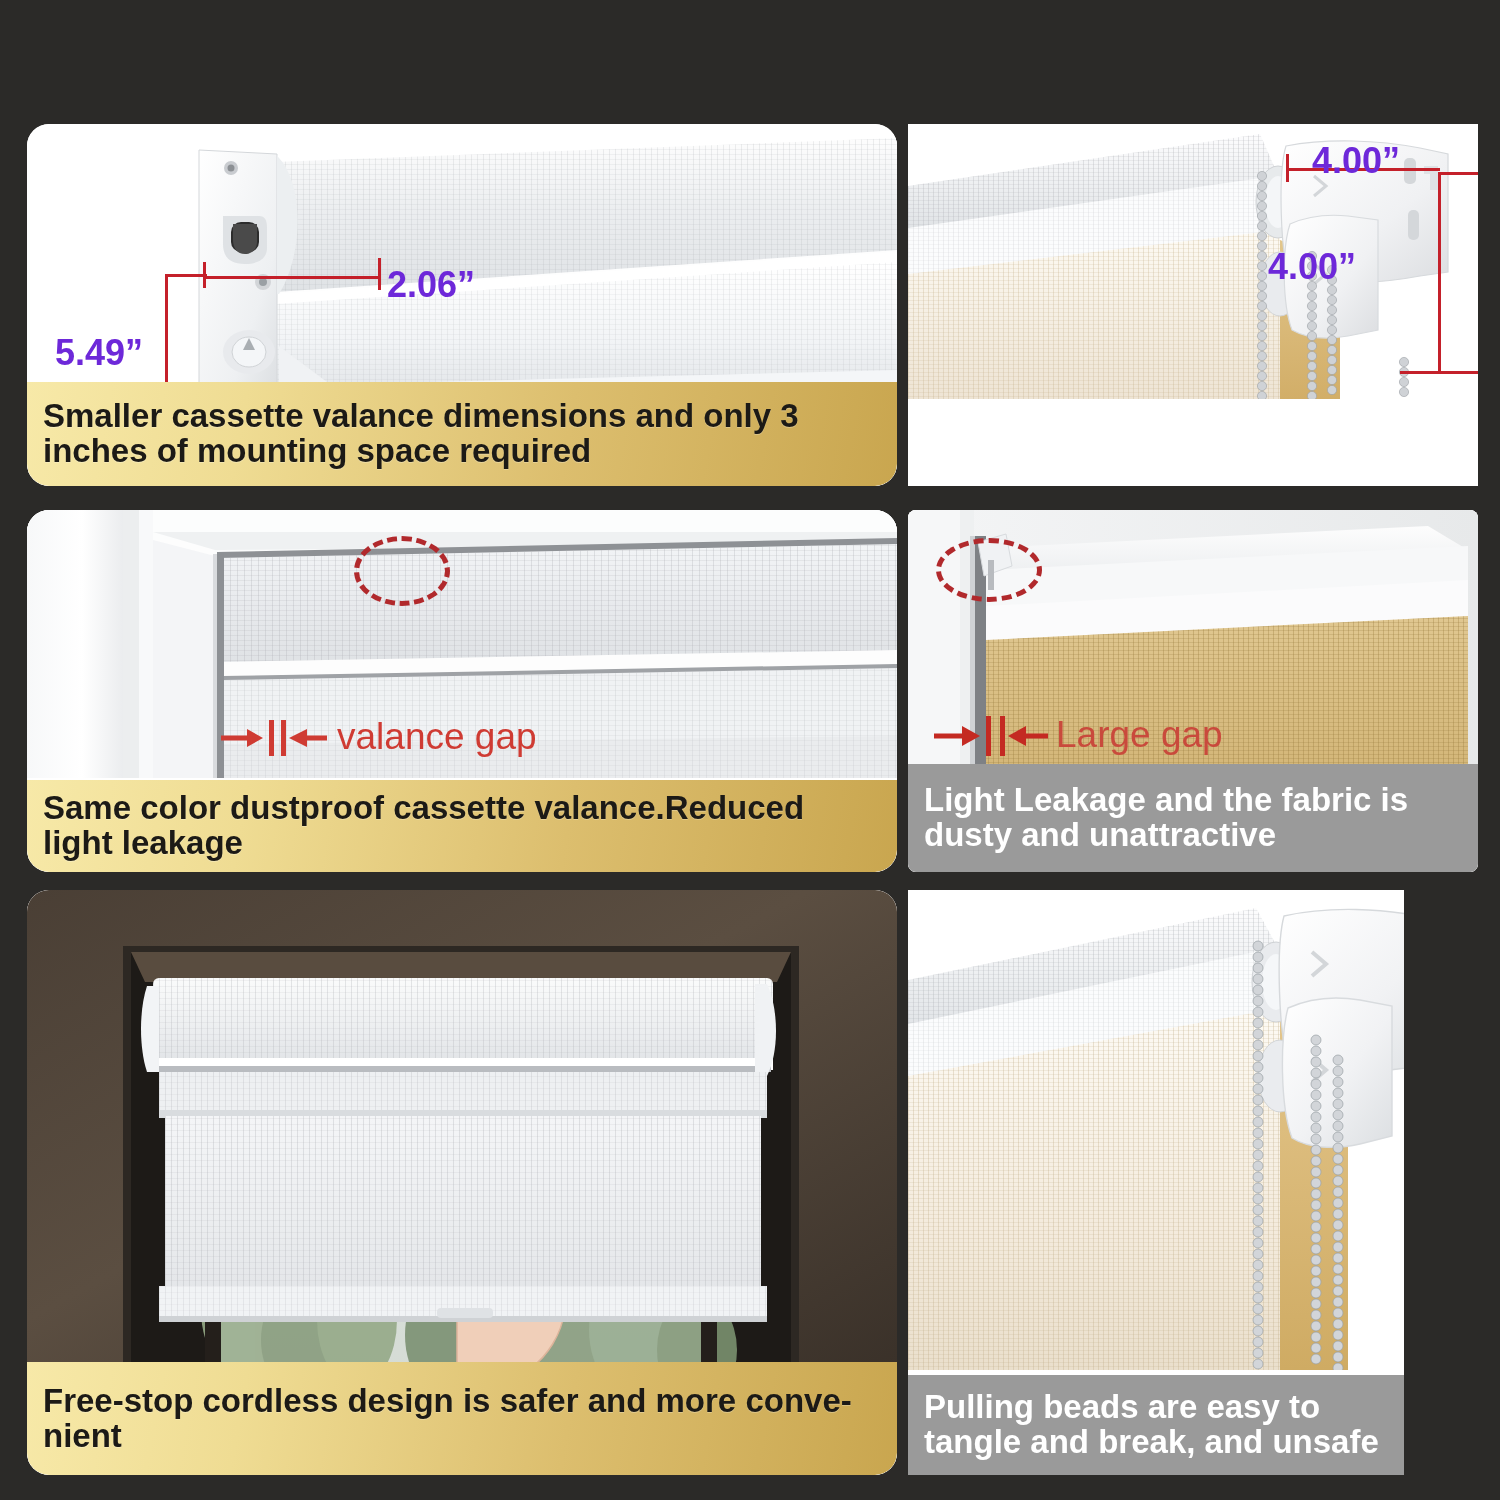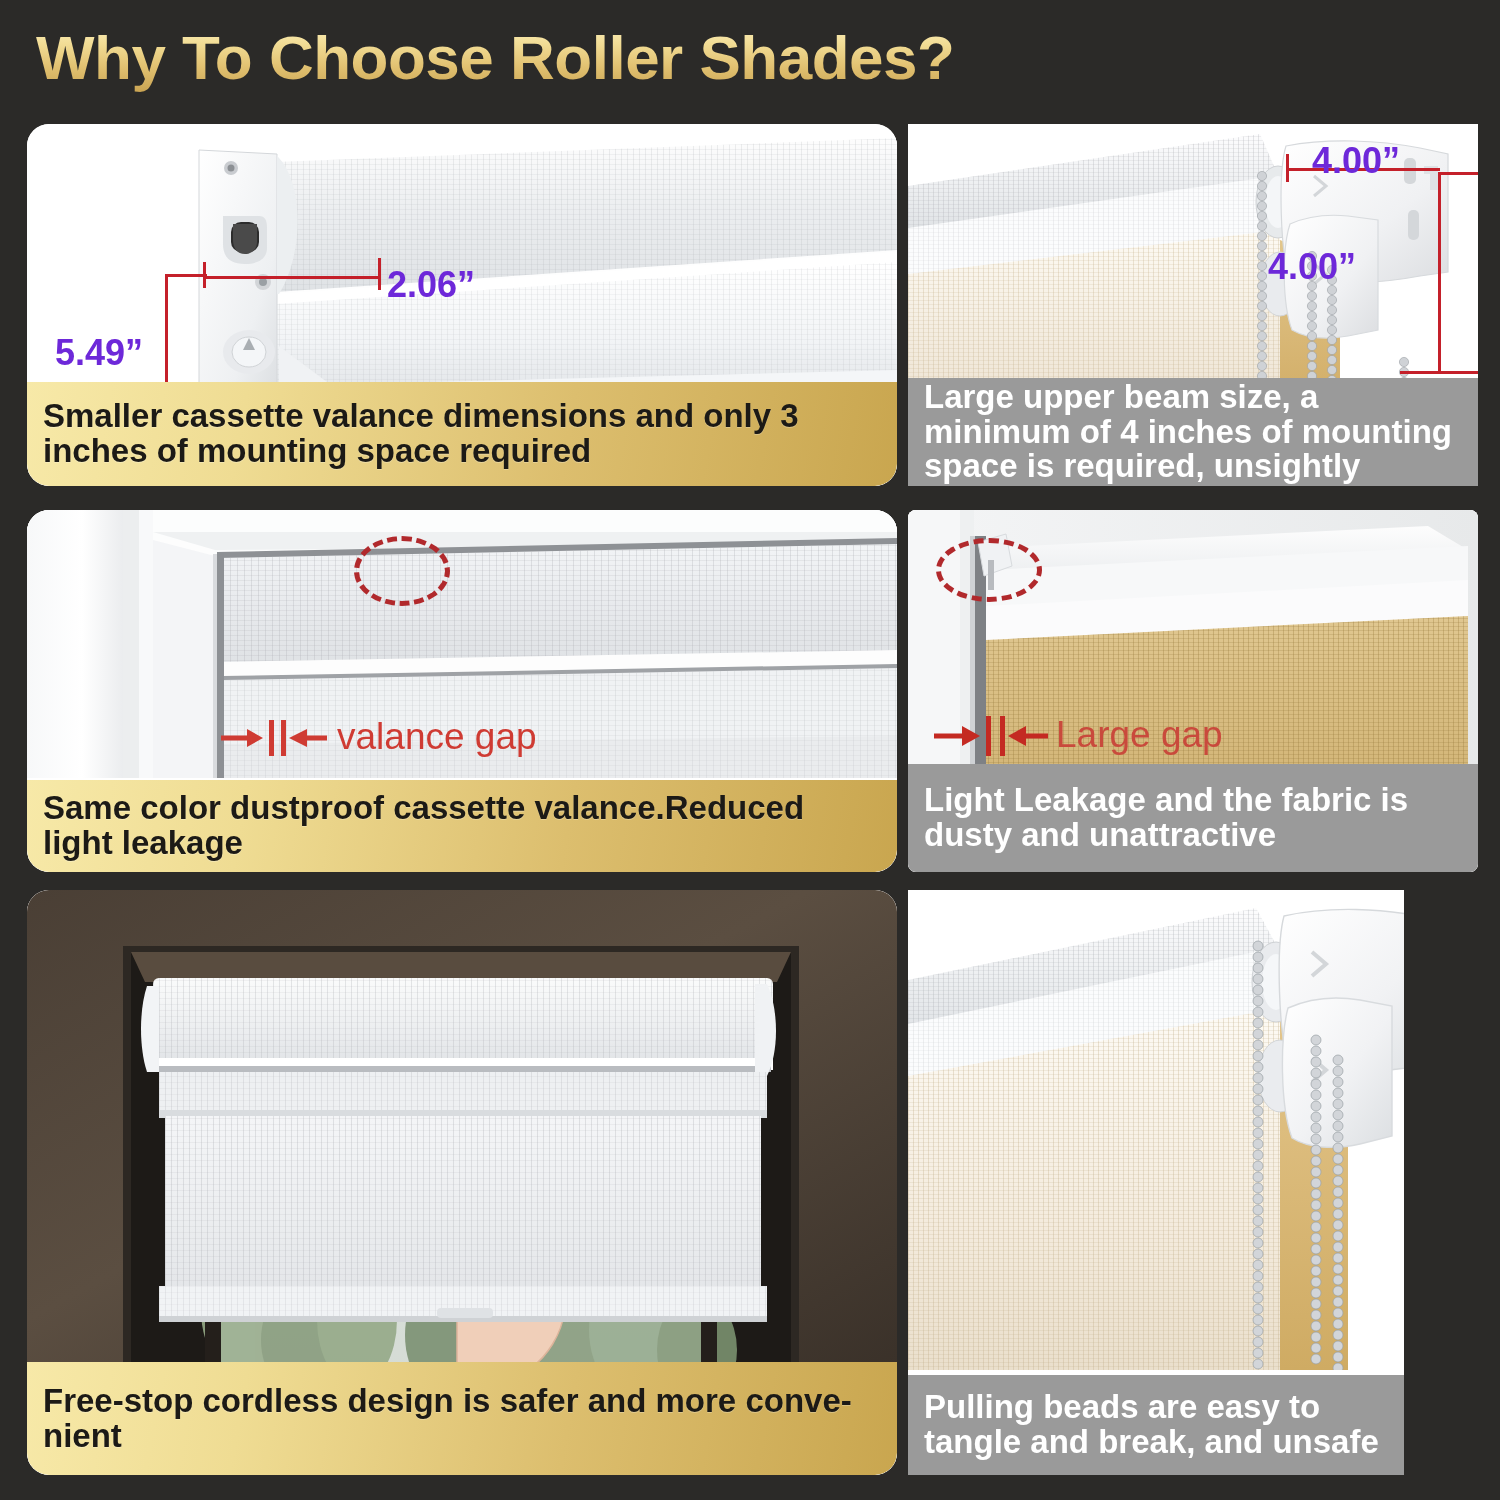--- a/index.html
+++ b/index.html
@@ -49,21 +49,20 @@
   .ann-label { position:absolute; color:#cf3b33; white-space:nowrap; }
   .dash-ellipse { position:absolute; border:4px dashed #b1292c; border-radius:50%; }
 
   svg { display:block; }
 </style>
 </head>
 <body>
 
 <div class="page">
 
-  <div class="title">Why To Choose Roller Shades?</div>
 
   <div class="panel left" style="top:124px; width:870px; height:362px;">
     <div class="photo">
 
       <svg width="870" height="290" viewBox="0 0 870 290">
         <defs>
           <linearGradient id="vg1" x1="0" y1="0" x2="0" y2="1">
             <stop offset="0%" stop-color="#fdfdfd"></stop>
               <stop offset="45%" stop-color="#eceef0"></stop>
               <stop offset="100%" stop-color="#dfe2e5"></stop>
@@ -263,23 +262,20 @@
       <div class="dim-line" style="left:378px; top:30px; width:3px; height:28px;"></div>
       <div class="dim-line" style="left:530px; top:54px; width:3px; height:28px;"></div>
       <div class="dim-label" style="left:404px; top:16px; font-size:36px;">4.00”</div>
 
       <div class="dim-line" style="left:530px; top:48px; width:3px; height:202px;"></div>
       <div class="dim-line" style="left:530px; top:48px; width:40px; height:3px;"></div>
       <div class="dim-line" style="left:492px; top:247px; width:78px; height:3px;"></div>
       <div class="dim-label" style="left:360px; top:122px; font-size:36px;">4.00”</div>
     </div>
 
-    <div class="cap cap-gray" style="height:108px;">
-      <div class="cap-txt">Large upper beam size, a minimum of 4 inches of mounting space is required, unsightly</div>
-    </div>
   </div>
 
   <div class="panel left" style="top:510px; width:870px; height:362px;">
     <div class="photo">
       <svg width="870" height="268" viewBox="0 0 870 268">
         <defs>
           <linearGradient id="frm" x1="0" y1="0" x2="1" y2="0">
             <stop offset="0%" stop-color="#f7f8f9"></stop>
               <stop offset="55%" stop-color="#ffffff"></stop>
               <stop offset="100%" stop-color="#e9ebed"></stop>

